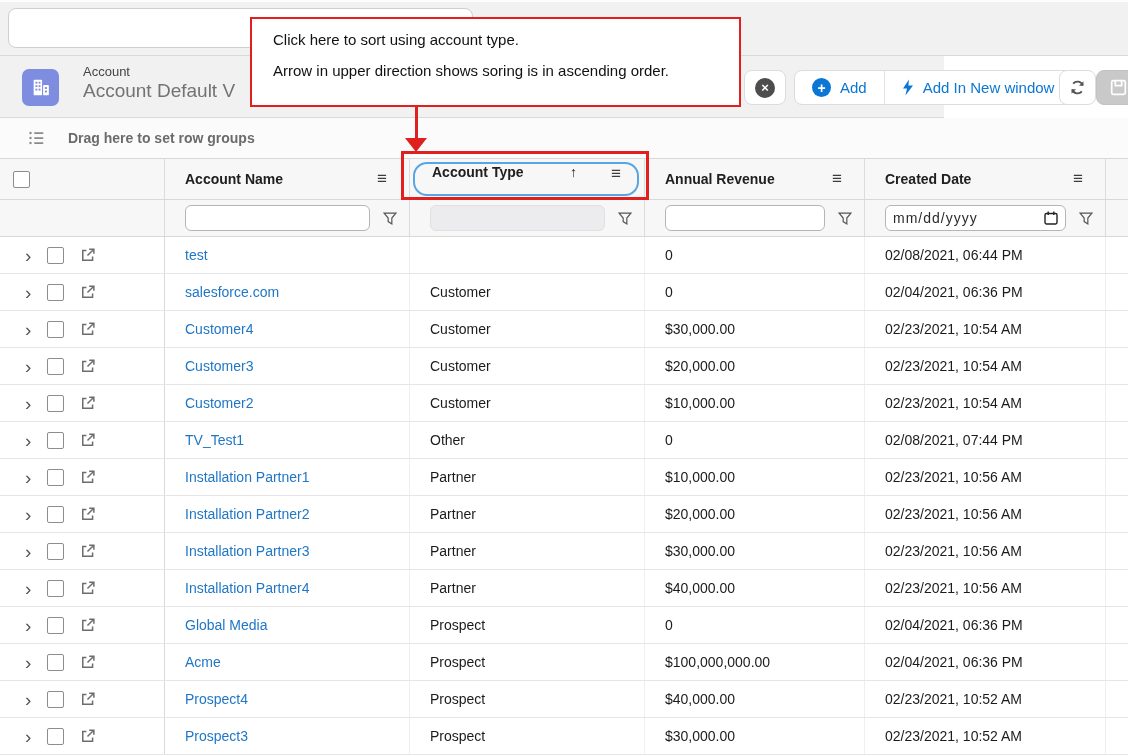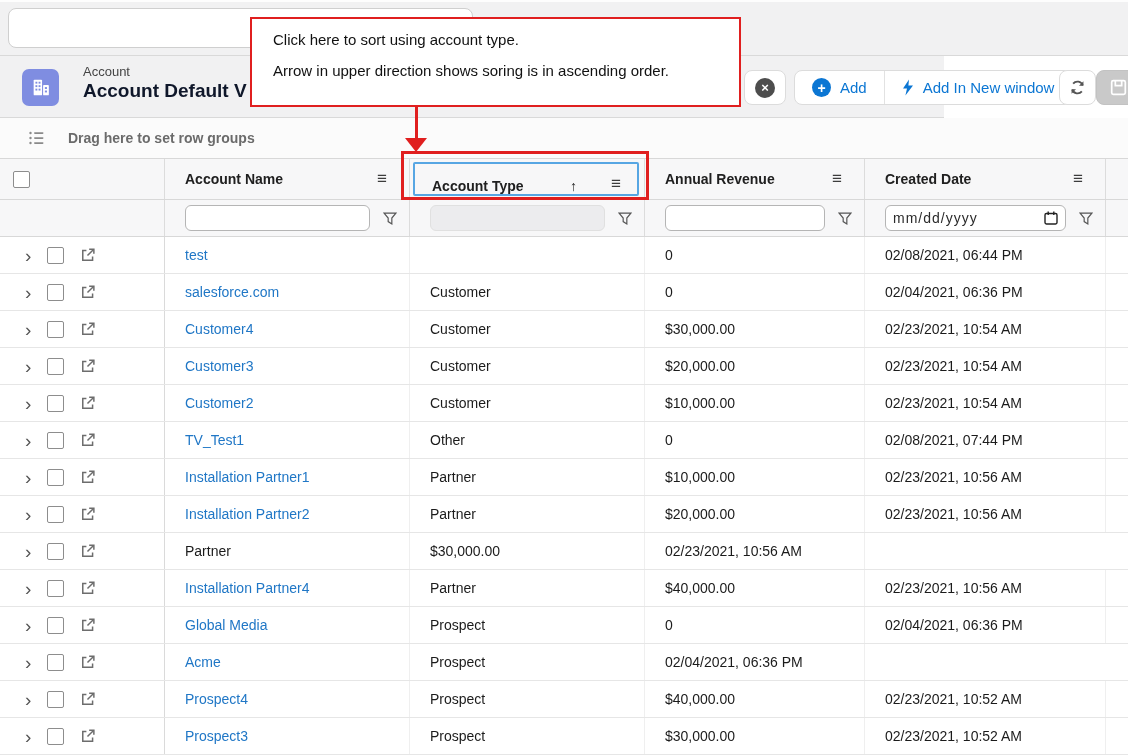--- a/index.html
+++ b/index.html
@@ -13,21 +13,21 @@
   .topstrip { position:absolute; left:0; top:0; width:1128px; height:56px;
     background:#f1f1f2; border-top:2px solid #fdfdfd; border-bottom:1px solid #d9d9d9; }
   .searchbox { position:absolute; left:8px; top:6px; width:465px; height:40px;
     background:#fff; border:1px solid #cfcfcf; border-radius:8px; }
   
   .appheader { position:absolute; left:0; top:56px; width:944px; height:62px;
     background:#f1f1f2; border-bottom:1px solid #d9d9d9; }
   .obj-icon { position:absolute; left:22px; top:13px; width:37px; height:37px;
     border-radius:7px; background:#7f8de1; display:flex; align-items:center; justify-content:center; }
   .entity-label { position:absolute; left:83px; top:8px; font-size:13px; color:#444; }
-  .view-title  { position:absolute; left:83px; top:24px; font-size:19px; font-weight:700; color:#0f172a; white-space:nowrap; }
+  .view-title  { position:absolute; left:83px; top:24px; font-size:19px; font-weight:400; color:#737373; white-space:nowrap; }
   .btn { position:absolute; top:14px; height:35px; background:#fff; border:1px solid #dcdcdc;
     border-radius:8px; display:flex; align-items:center; justify-content:center; cursor:pointer; }
   .btn-close { left:744px; width:42px; }
   .circle { width:20px; height:20px; border-radius:50%; display:flex; align-items:center; justify-content:center;
     color:#fff; font-size:13px; font-weight:700; line-height:1; }
   .circle.dark { background:#4d4d4d; }
   .circle.blue { background:#0b76d3; }
   .btn-group { left:794px; padding:0; }
   .btn-seg { display:flex; align-items:center; gap:9px; padding:0 17px; height:100%;
     color:#0b76d3; font-size:15px; white-space:nowrap; }
@@ -42,22 +42,22 @@
   
   .grid-row { display:grid; grid-template-columns:165px 245px 235px 220px 241px 22px; width:1128px; }
   .header-row { position:absolute; left:0; top:159px; height:41px; background:#f7f7f8; border-bottom:1px solid #d8d8d8; }
   .filter-row { position:absolute; left:0; top:200px; height:37px; background:#f7f7f8; border-bottom:1px solid #d8d8d8; }
   .hcell { display:flex; align-items:center; border-right:1px solid #dcdcdc; padding:0 14px 0 20px;
     font-size:14px; font-weight:700; color:#202020; height:100%; }
   .hcell .hlabel { flex:1; }
   .menu-icon { font-size:17px; color:#3c3c3c; font-weight:400; margin-right:8px; cursor:pointer; }
   .sort-arrow { font-size:14px; color:#202020; margin-left:8px; }
   .hcell.ctrl { padding-left:13px; }
-  .type-box { display:flex; align-items:flex-end; flex:1; height:34px; margin:0 5px 0 3px;
-    border:2px solid #57a6e3; border-radius:2px; padding:0 8px 0 17px; background:transparent; }
+  .type-box { display:flex; align-items:flex-start; flex:1; height:34px; margin:0 5px 0 3px;
+    border:2px solid #57a6e3; border-radius:14px; padding:0 8px 0 17px; background:transparent; }
   .fcell { display:flex; align-items:center; border-right:1px solid #dcdcdc; padding:0 12px 0 20px; height:100%; }
   .finput { flex:1; height:26px; background:#fff; border:1px solid #b5b5b5; border-radius:6px; margin-right:13px; }
   .finput.disabled { background:#ececee; border-color:#e0e0e0; }
   .finput.date { display:flex; align-items:center; justify-content:space-between; padding:0 7px; overflow:hidden;gap:8px; }
   .finput.date .dtxt { font-size:14px; color:#2b2b2b; letter-spacing:1px; white-space:nowrap; overflow:hidden; width:84px; }
   .funnel { cursor:pointer; }
   
   .rows { position:absolute; left:0; top:237px; width:1128px; }
   .drow { height:37px; border-bottom:1px solid #e6e6e6; background:#fff; }
   .dcell { display:flex; align-items:center; padding:0 10px 0 20px; font-size:14px; color:#1b1b1b;
@@ -371,20 +371,21 @@
         <span class="chev">›</span>
         <span class="cbx"></span>
         <span class="ext">
           <svg width="16" height="16" viewBox="0 0 15 15">
             <path d="M6 3.2H2.6v9.2h9.2V9" fill="none" stroke="#6d6d6d" stroke-width="1.4"></path>
             <path d="M8.6 2h4.4v4.4" fill="none" stroke="#6d6d6d" stroke-width="1.4"></path>
             <path d="M12.7 2.3L7 8" fill="none" stroke="#6d6d6d" stroke-width="1.4"></path>
           </svg>
         </span>
       </div>
+      <div class="dcell name">Installation Partner3</div>
       <div class="dcell">Partner</div>
       <div class="dcell">$30,000.00</div>
       <div class="dcell">02/23/2021, 10:56 AM</div>
       <div class="dcell" style="border-right:none;padding:0;"></div>
     </div>
 
     <div class="drow grid-row">
       <div class="dcell ctrl">
         <span class="chev">›</span>
         <span class="cbx"></span>
@@ -429,20 +430,21 @@
         <span class="ext">
           <svg width="16" height="16" viewBox="0 0 15 15">
             <path d="M6 3.2H2.6v9.2h9.2V9" fill="none" stroke="#6d6d6d" stroke-width="1.4"></path>
             <path d="M8.6 2h4.4v4.4" fill="none" stroke="#6d6d6d" stroke-width="1.4"></path>
             <path d="M12.7 2.3L7 8" fill="none" stroke="#6d6d6d" stroke-width="1.4"></path>
           </svg>
         </span>
       </div>
       <div class="dcell name">Acme</div>
       <div class="dcell">Prospect</div>
+      <div class="dcell">$100,000,000.00</div>
       <div class="dcell">02/04/2021, 06:36 PM</div>
       <div class="dcell" style="border-right:none;padding:0;"></div>
     </div>
 
     <div class="drow grid-row">
       <div class="dcell ctrl">
         <span class="chev">›</span>
         <span class="cbx"></span>
         <span class="ext">
           <svg width="16" height="16" viewBox="0 0 15 15">

